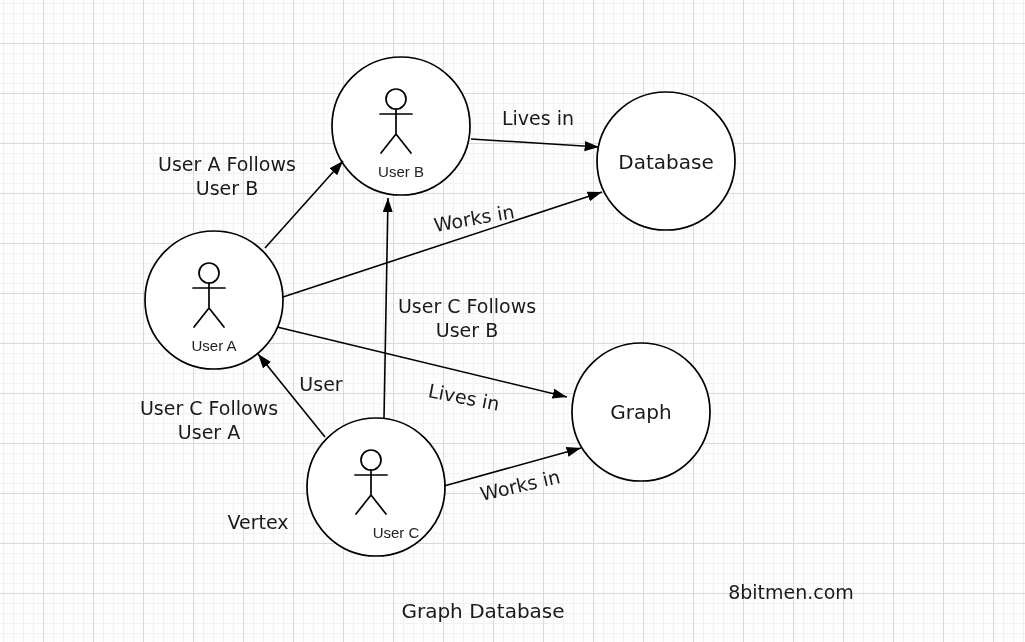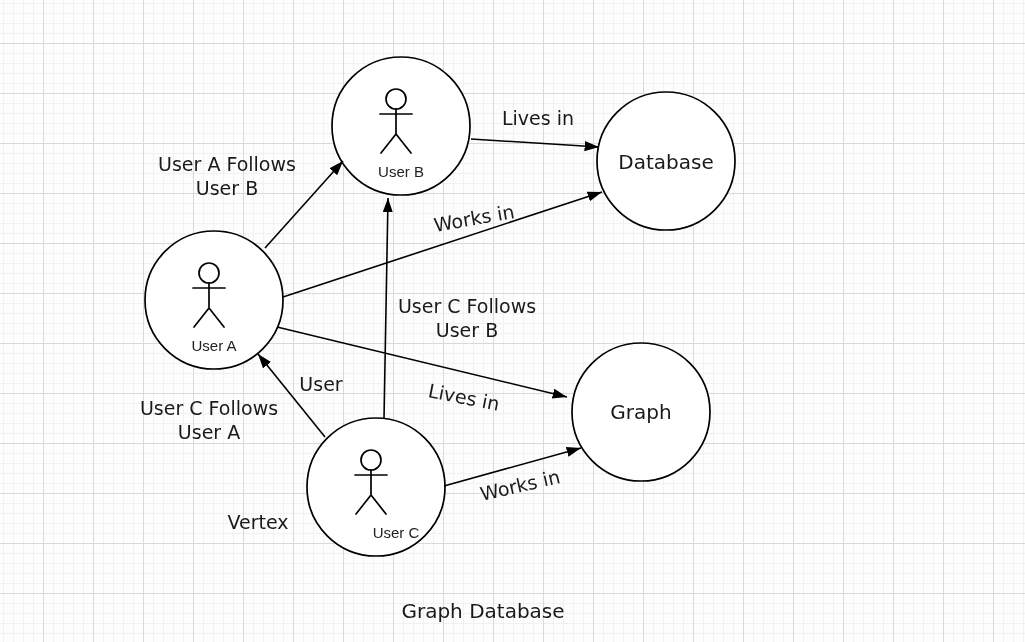--- a/index.html
+++ b/index.html
@@ -133,14 +133,15 @@
   <div class="lbl" style="left:321px; top:384px;">User</div>
   <div class="lbl" style="left:258px; top:475px;margin-top:47px;">Vertex</div>
 
   <div class="lbl node-person-label" style="left:401px; top:172px;">User B</div>
   <div class="lbl node-person-label" style="left:214px; top:346px;">User A</div>
   <div class="lbl node-person-label" style="left:396px; top:533px;">User C</div>
   <div class="lbl city-label" style="left:666px; top:162px;">Database</div>
   <div class="lbl city-label" style="left:641px; top:412px;">Graph</div>
 
   <div class="lbl title-label" style="left:483px; top:611px;">Graph Database</div>
+  <div class="lbl watermark-label" style="left:791px; top:592px;">8bitmen.com</div>
 
 </div>
 
 </body></html>

